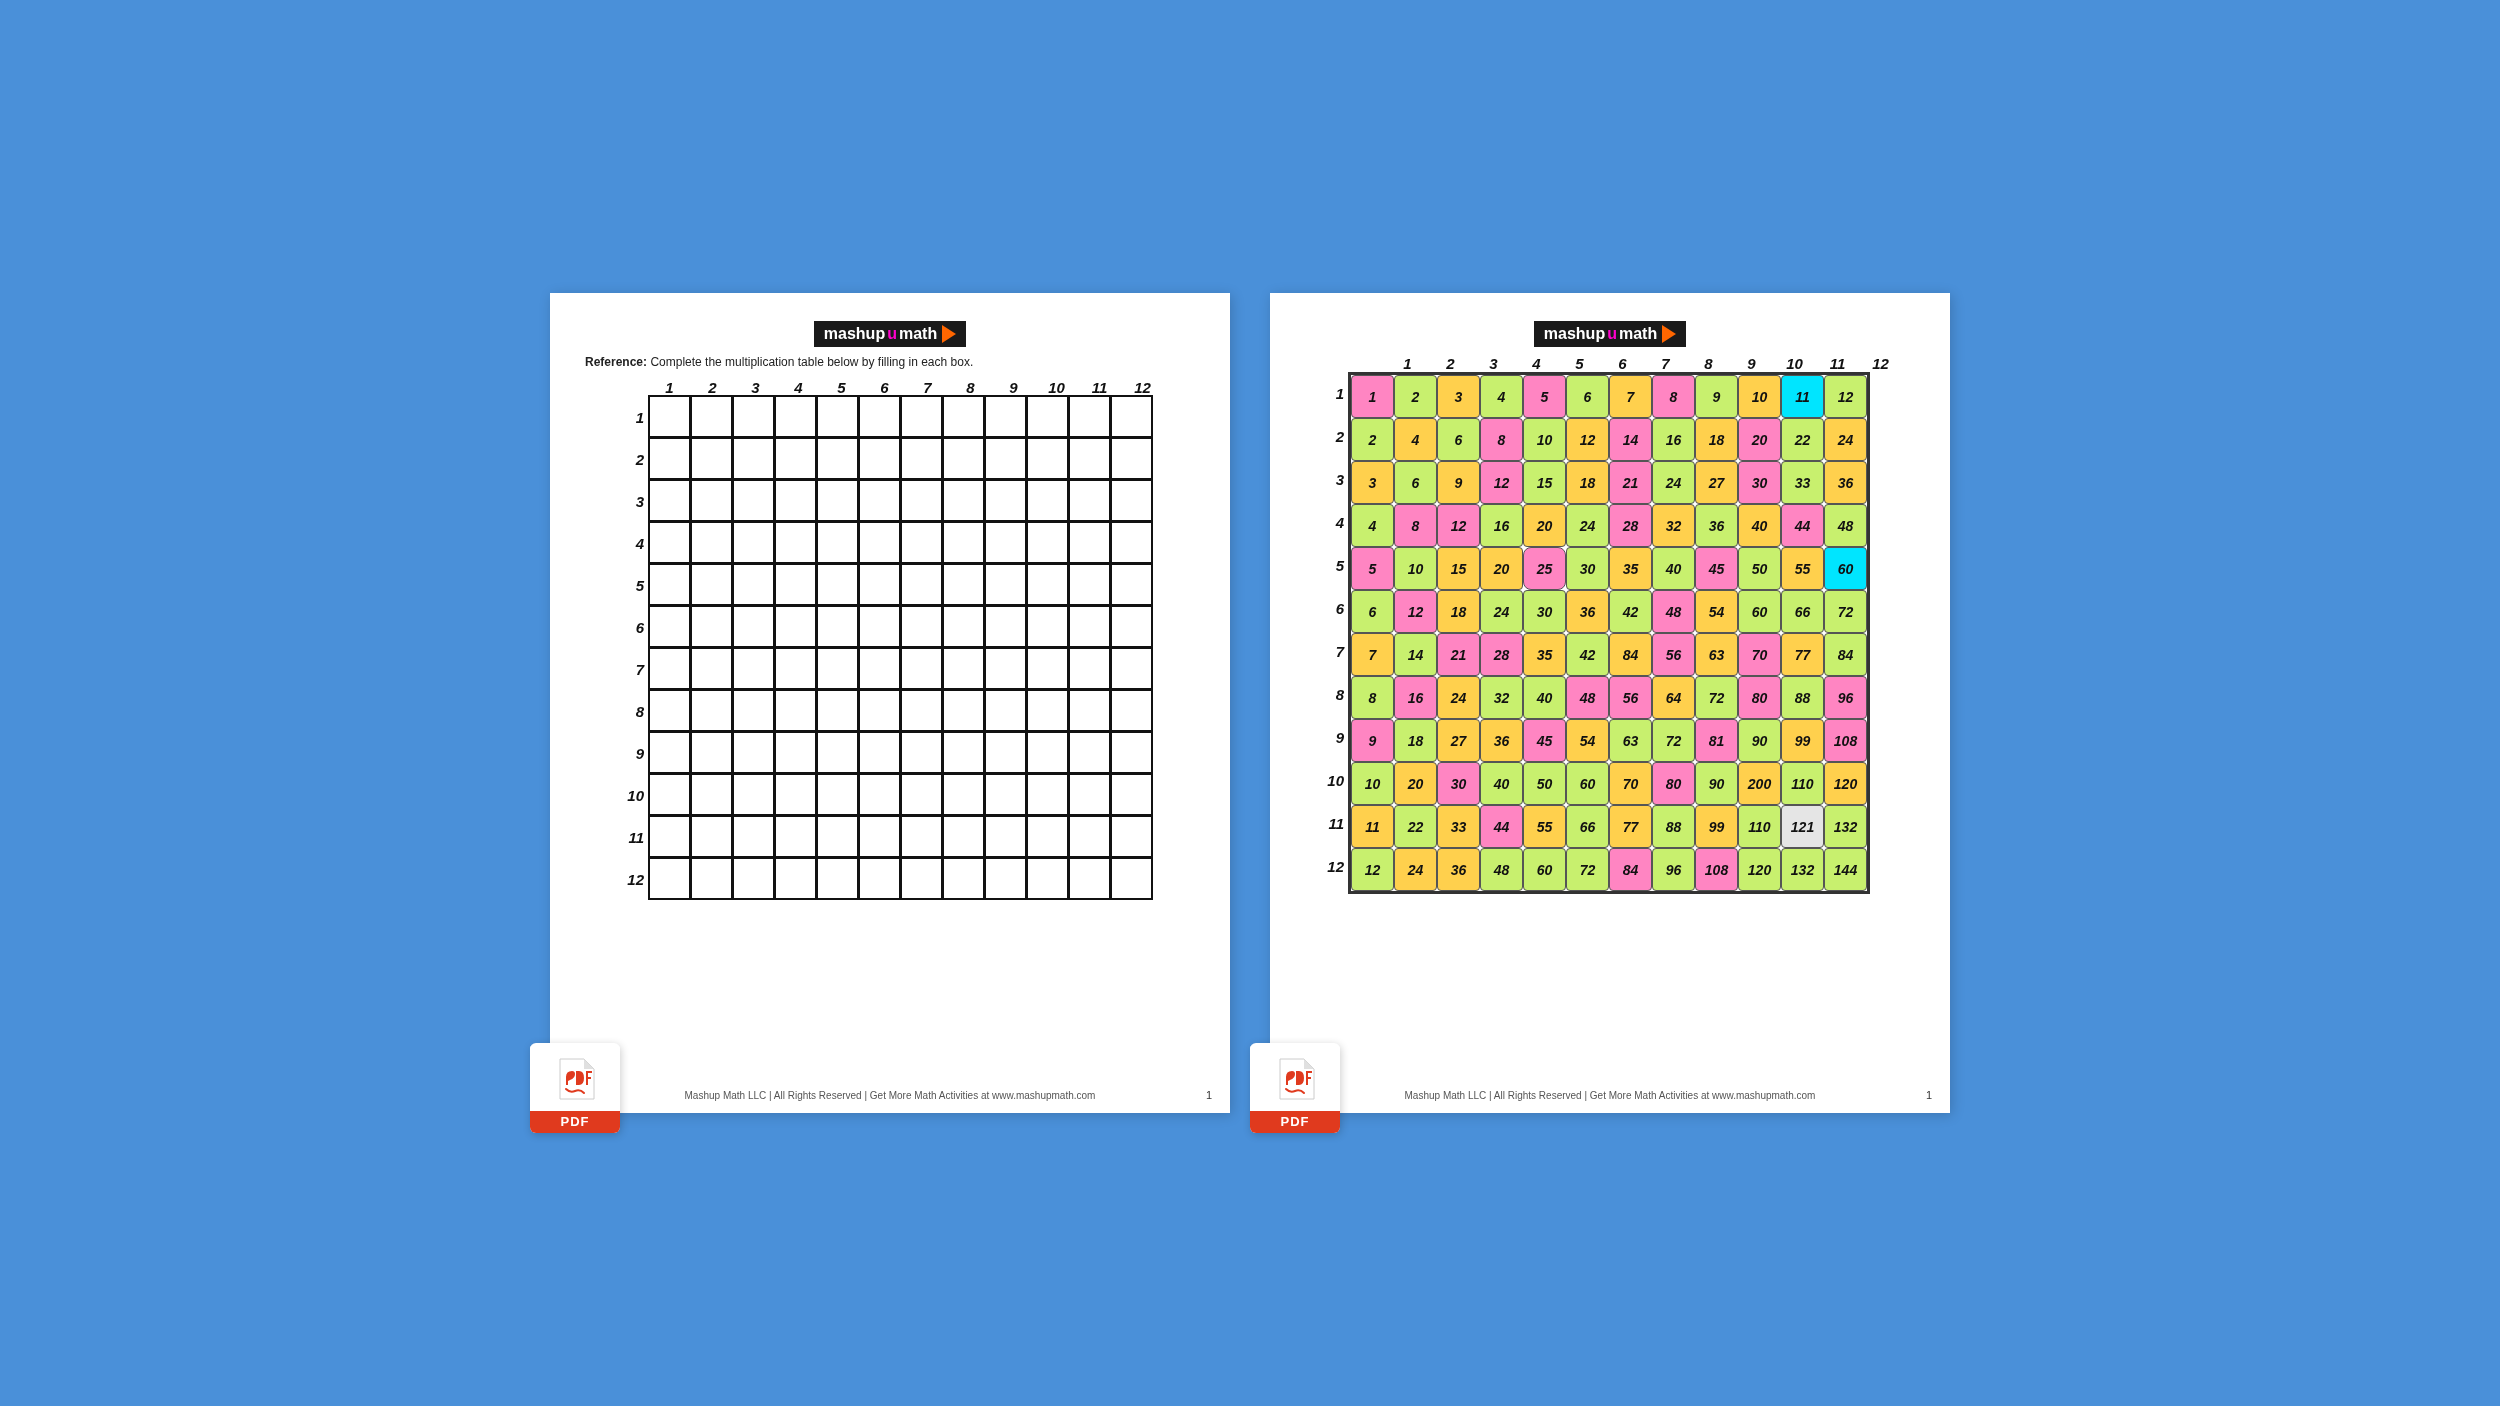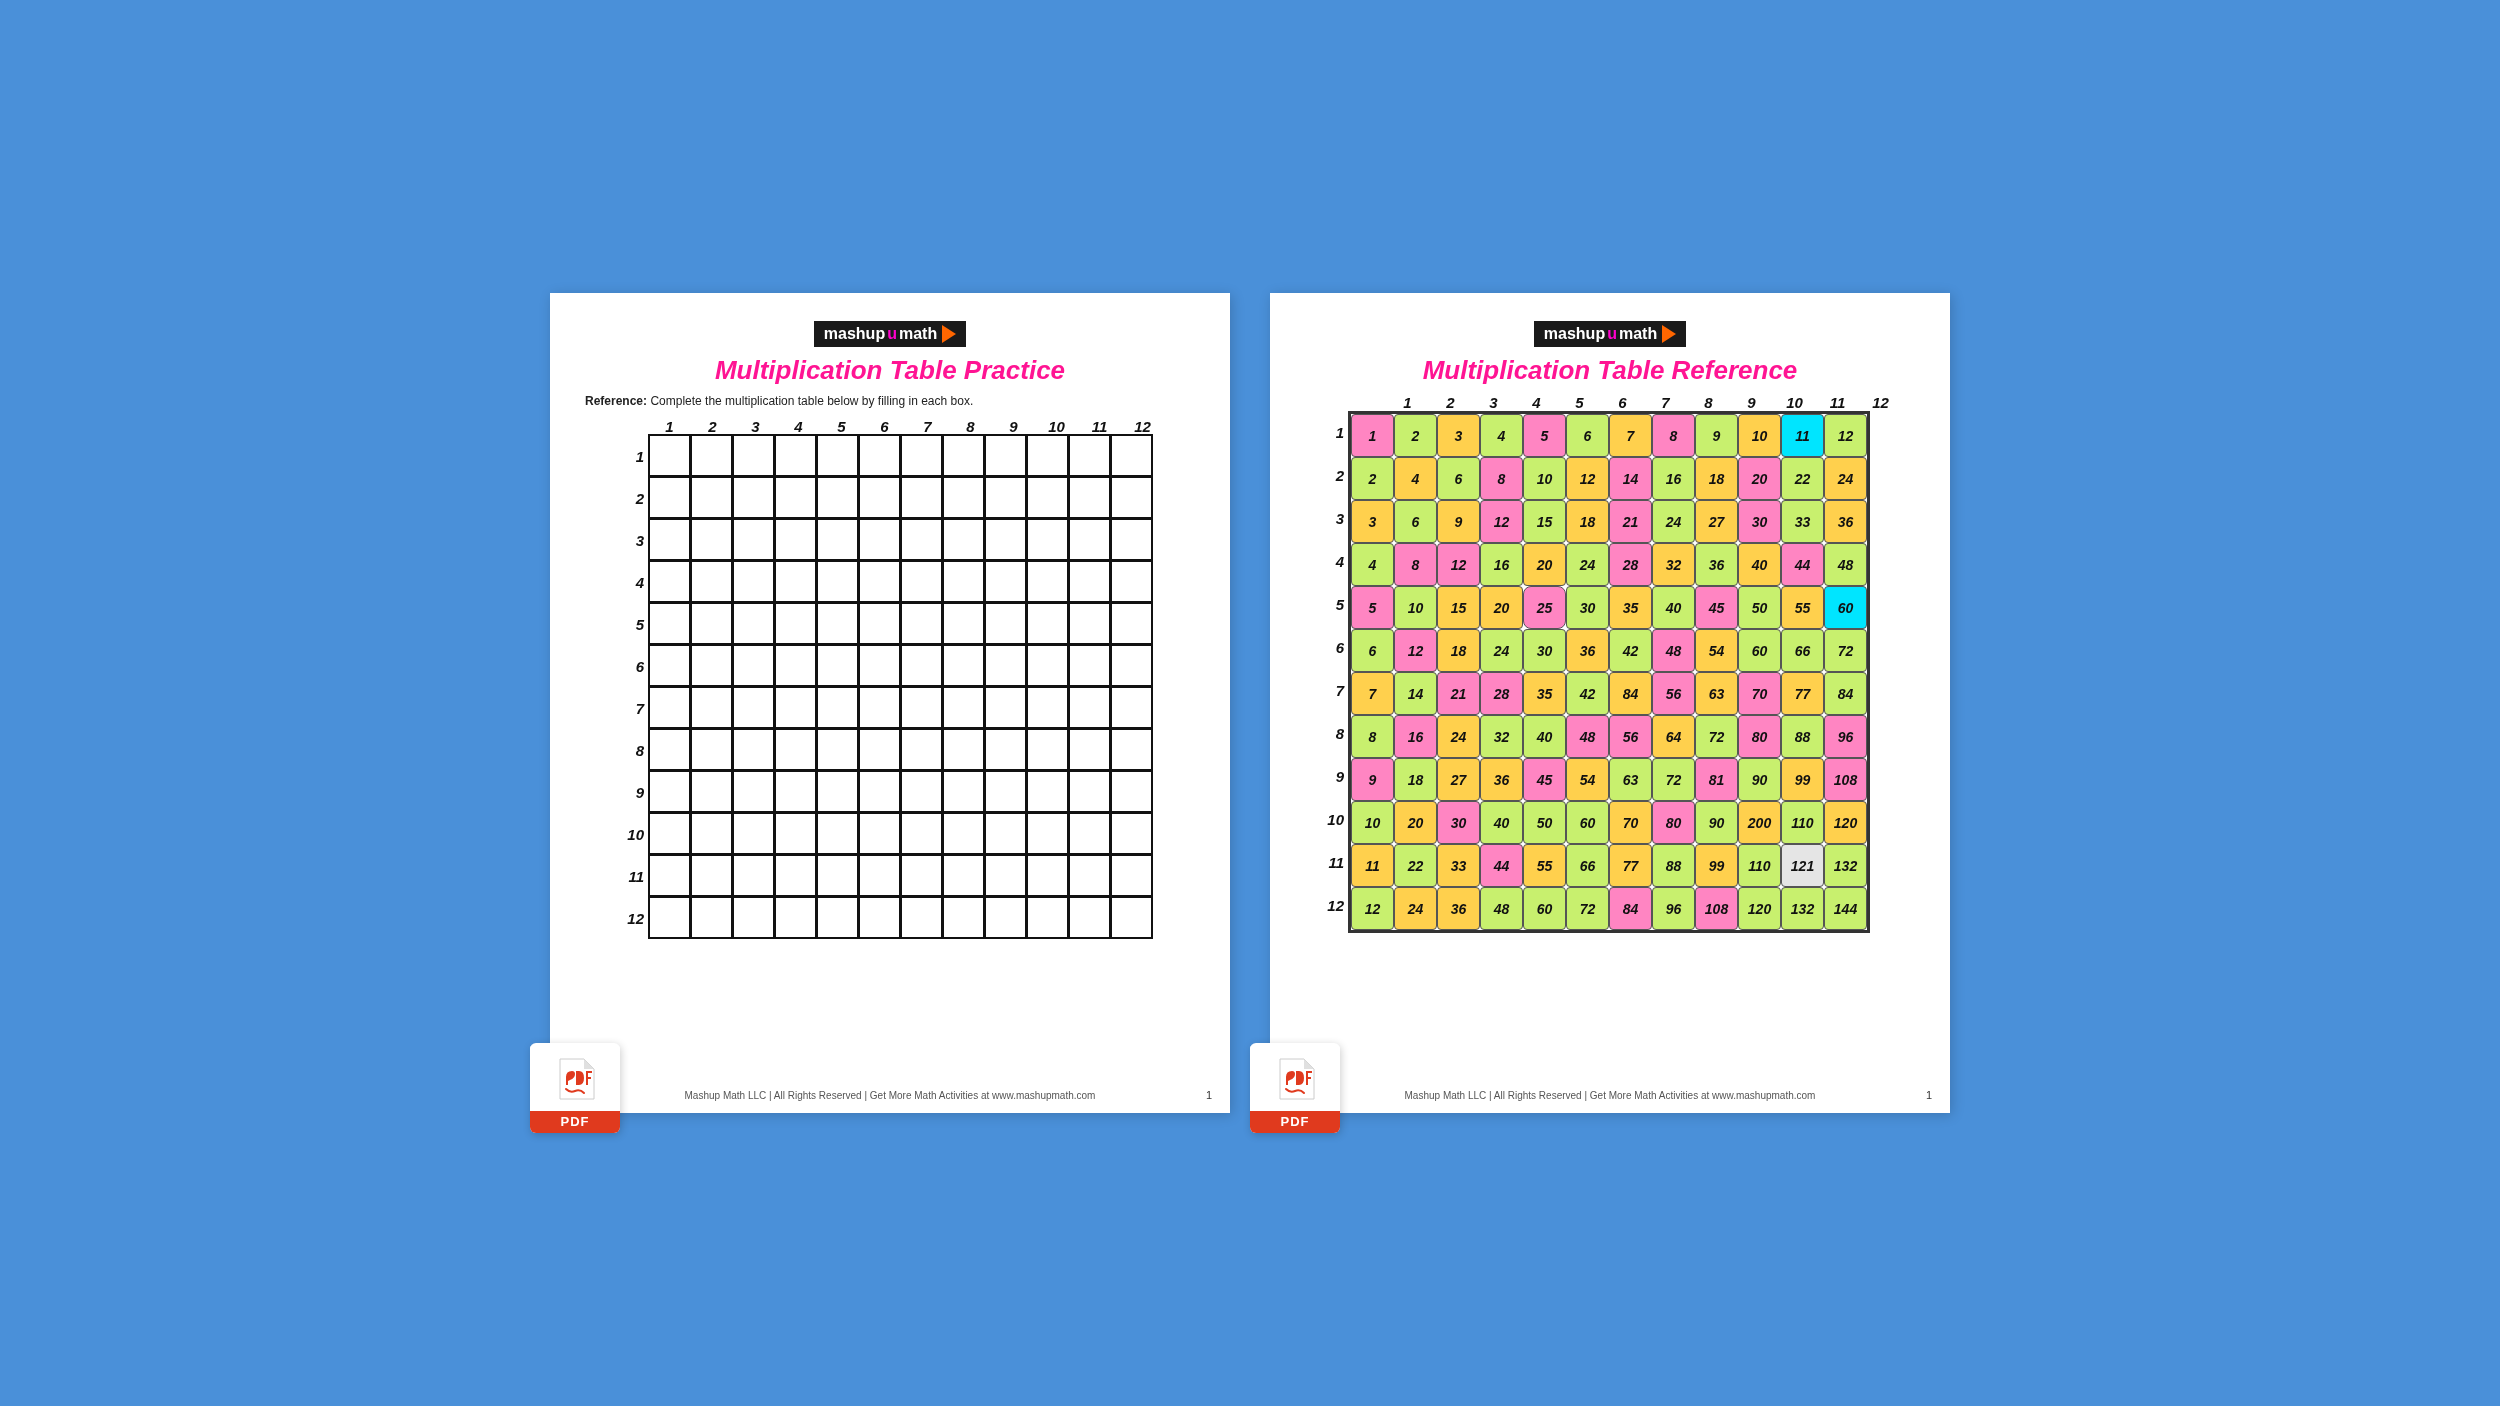--- a/index.html
+++ b/index.html
@@ -209,21 +209,20 @@
 
   <div class="page" style="position:relative;">
     <div class="logo-bar">
       <div class="logo-box">
         <span style="color:#fff;font-size:16px;font-weight:bold;font-family:Arial,sans-serif;">mashup</span>
           <span style="color:#ff00cc;font-size:16px;font-weight:bold;">u</span>
           <span style="color:#fff;font-size:16px;font-weight:bold;font-family:Arial,sans-serif;">math</span>
         <span class="logo-arrow"></span>
       </div>
     </div>
-    <div class="page-title">Multiplication Table Practice</div>
     <div class="directions">
       <strong>Reference:</strong>
       <span>Complete the multiplication table below by filling in each box.</span>
     </div>
 
     <div class="practice-table-wrap">
       <div class="col-headers" id="col-headers-1">
           <div class="col-header">1</div>
           <div class="col-header">2</div>
           <div class="col-header">3</div>
@@ -465,21 +464,20 @@
 
   <div class="page" style="position:relative;">
     <div class="logo-bar">
       <div class="logo-box">
         <span style="color:#fff;font-size:16px;font-weight:bold;font-family:Arial,sans-serif;">mashup</span>
           <span style="color:#ff00cc;font-size:16px;font-weight:bold;">u</span>
           <span style="color:#fff;font-size:16px;font-weight:bold;font-family:Arial,sans-serif;">math</span>
         <span class="logo-arrow"></span>
       </div>
     </div>
-    <div class="page-title">Multiplication Table Reference</div>
 
     <div class="ref-table-wrap">
       <div style="display:flex;">
         <div style="width:38px;"></div>
         <div class="ref-col-headers" id="ref-col-headers">
             <div class="ref-col-header">1</div>
             <div class="ref-col-header">2</div>
             <div class="ref-col-header">3</div>
             <div class="ref-col-header">4</div>
             <div class="ref-col-header">5</div>

